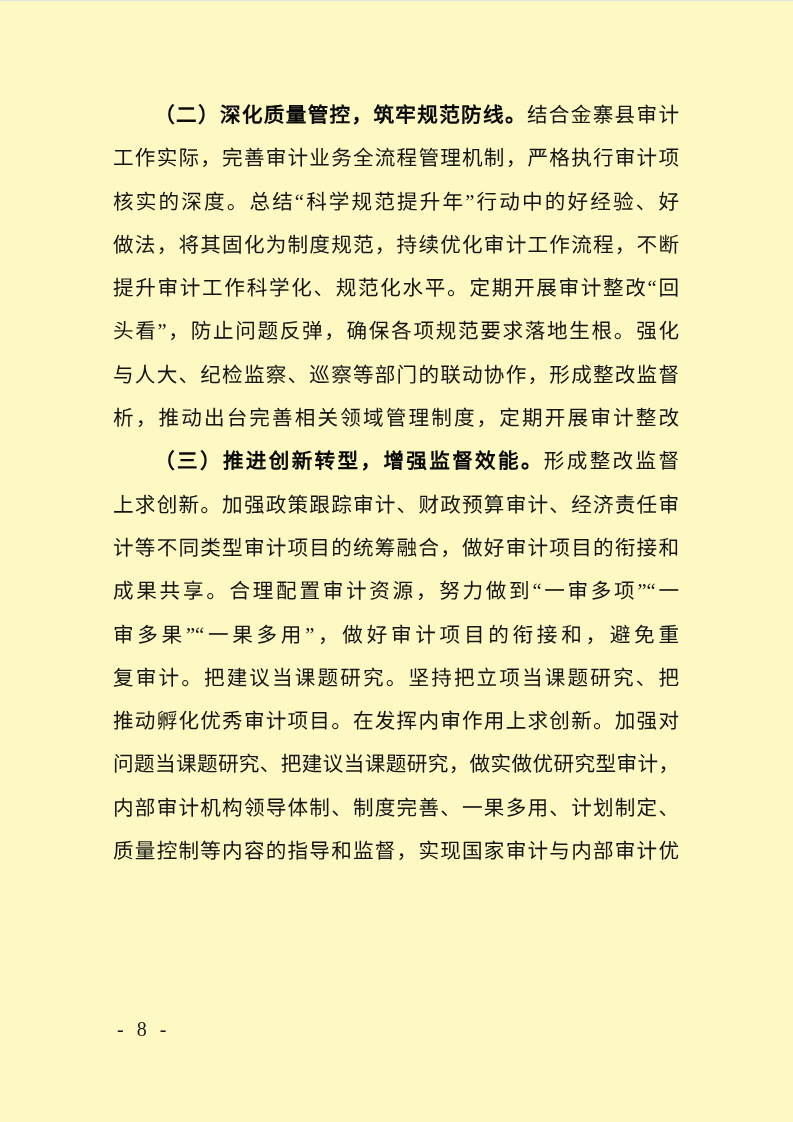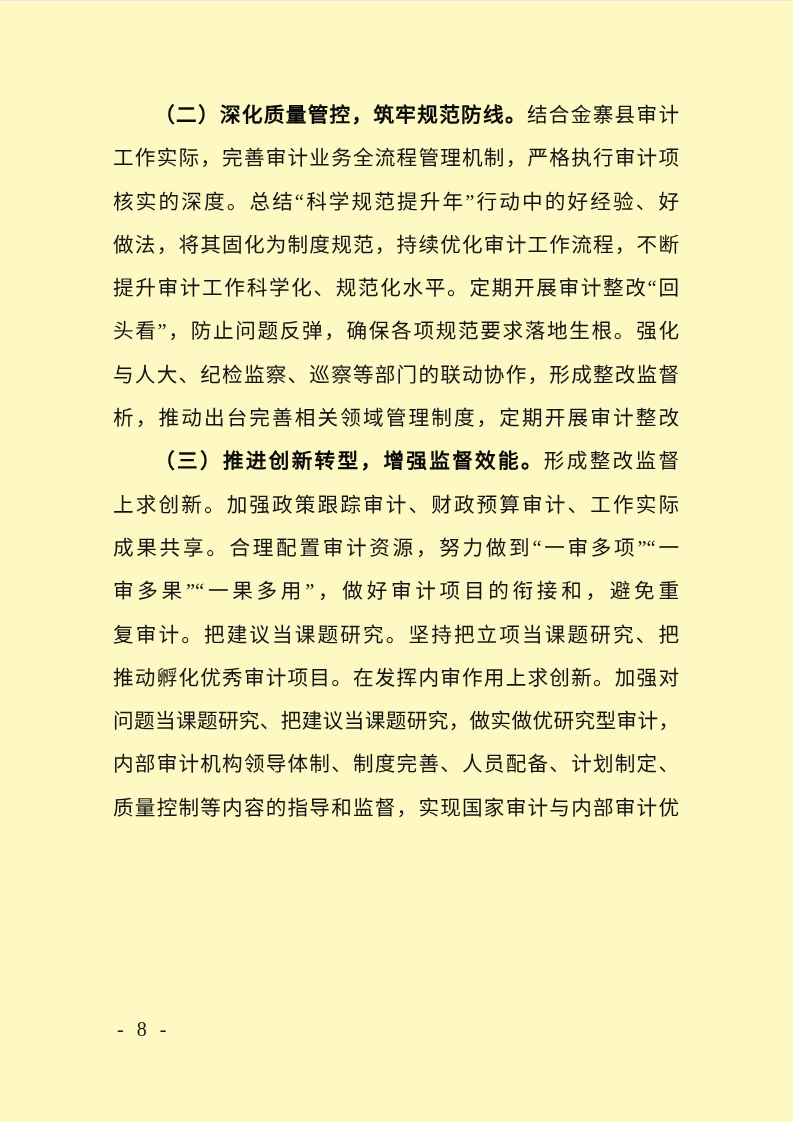--- a/index.html
+++ b/index.html
@@ -61,23 +61,24 @@
   <div class="doc-body">
       <div class="line indent"><span class="lead">（二）深化质量管控，筑牢规范防线。</span><span>结合金寨县审计</span></div>
       <div class="line"><span>工作实际，完善审计业务全流程管理机制，严格执行审计项</span></div>
       <div class="line"><span>核实的深度。总结“科学规范提升年”行动中的好经验、好</span></div>
       <div class="line"><span>做法，将其固化为制度规范，持续优化审计工作流程，不断</span></div>
       <div class="line"><span>提升审计工作科学化、规范化水平。定期开展审计整改“回</span></div>
       <div class="line"><span>头看”，防止问题反弹，确保各项规范要求落地生根。强化</span></div>
       <div class="line"><span>与人大、纪检监察、巡察等部门的联动协作，形成整改监督</span></div>
       <div class="line"><span>析，推动出台完善相关领域管理制度，定期开展审计整改</span></div>
       <div class="line indent"><span class="lead">（三）推进创新转型，增强监督效能。</span><span>形成整改监督</span></div>
-      <div class="line"><span>上求创新。加强政策跟踪审计、财政预算审计、工作实际</span></div>
+      <div class="line"><span>上求创新。加强政策跟踪审计、财政预算审计、经济责任审</span></div>
+      <div class="line"><span>计等不同类型审计项目的统筹融合，做好审计项目的衔接和</span></div>
       <div class="line"><span>成果共享。合理配置审计资源，努力做到“一审多项”“一</span></div>
       <div class="line"><span>审多果”“一果多用”，做好审计项目的衔接和，避免重</span></div>
       <div class="line"><span>复审计。把建议当课题研究。坚持把立项当课题研究、把</span></div>
       <div class="line"><span>推动孵化优秀审计项目。在发挥内审作用上求创新。加强对</span></div>
       <div class="line"><span>问题当课题研究、把建议当课题研究，做实做优研究型审计，</span></div>
-      <div class="line"><span>内部审计机构领导体制、制度完善、人员配备、计划制定、</span></div>
+      <div class="line"><span>内部审计机构领导体制、制度完善、一果多用、计划制定、</span></div>
       <div class="line"><span>质量控制等内容的指导和监督，实现国家审计与内部审计优</span></div>
     </div>
   <div class="footer">- 8 -</div>
 </div>
 
 </body></html>

